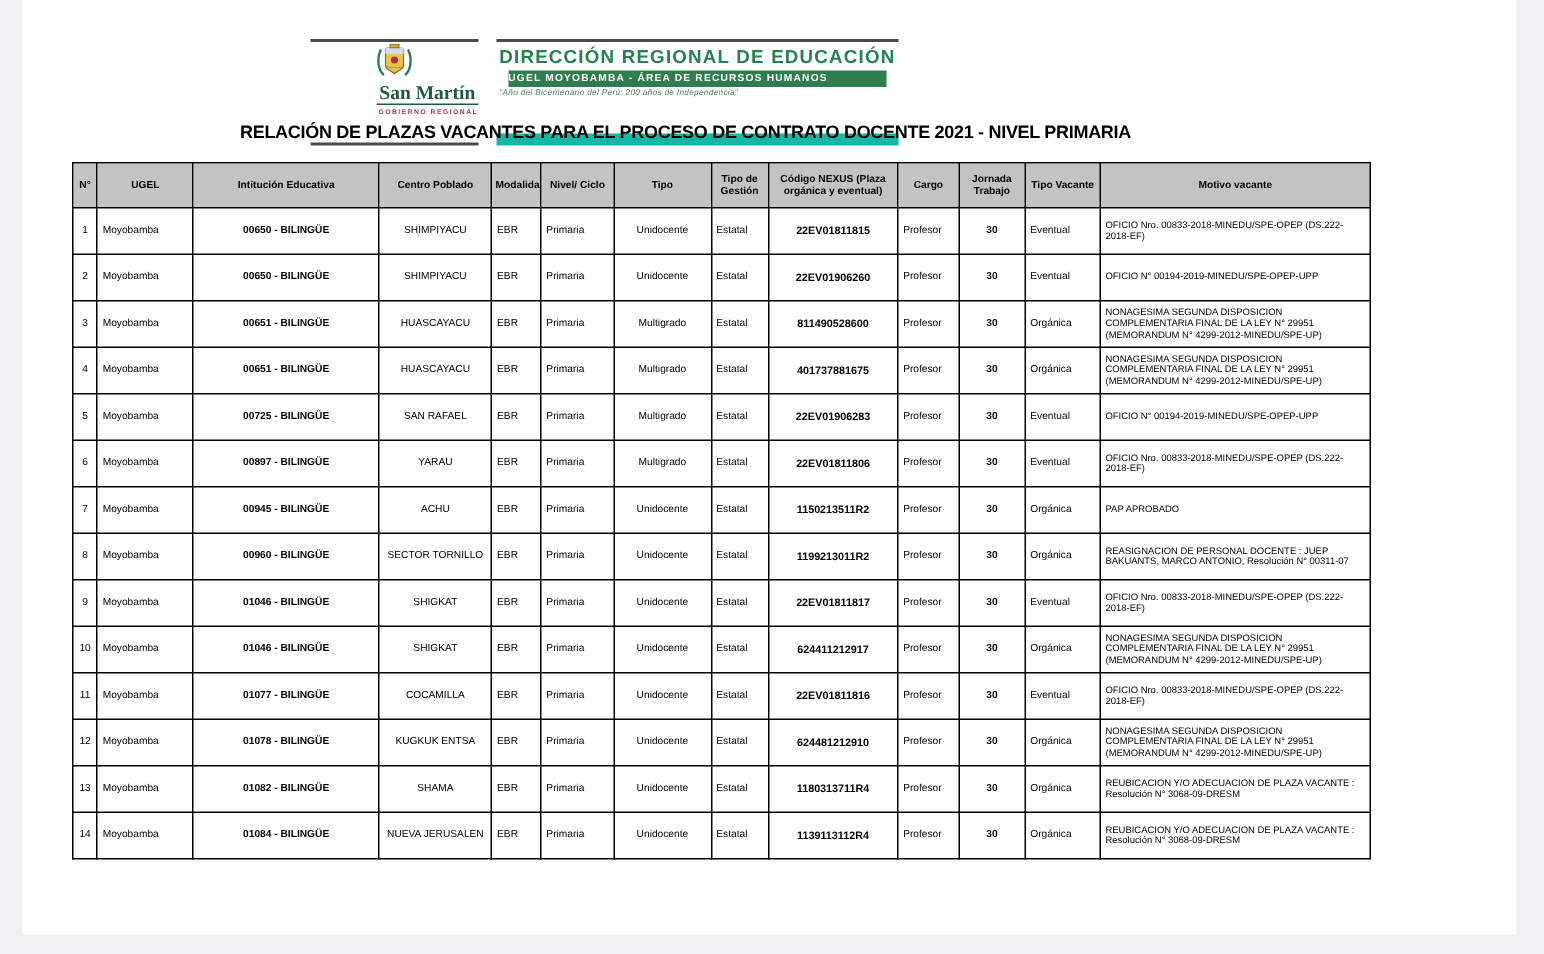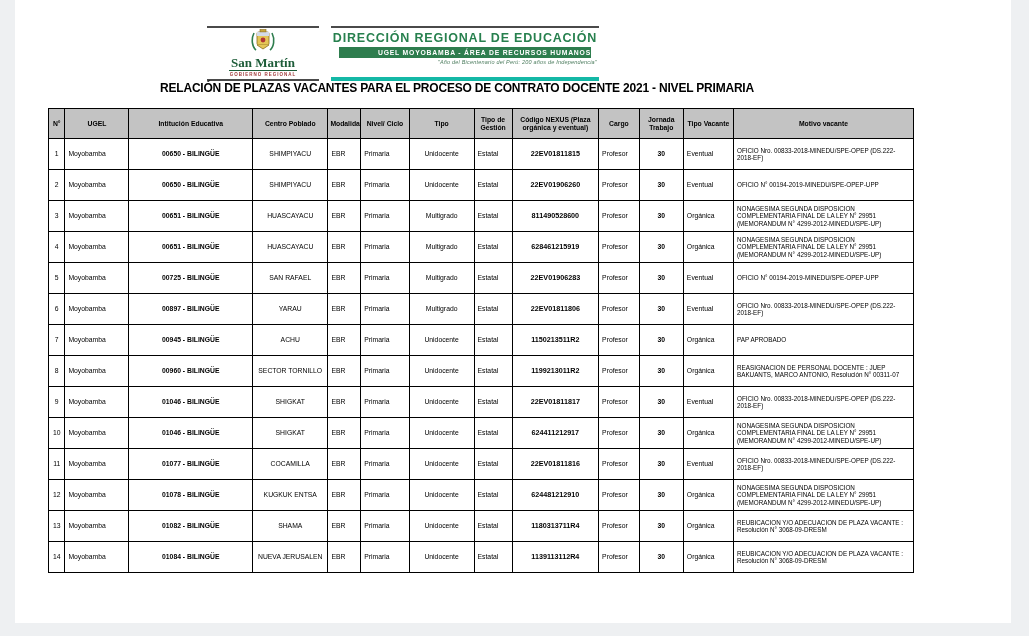--- a/index.html
+++ b/index.html
@@ -14,35 +14,35 @@
     position:absolute; left:15px; top:0; width:996px; height:623px;
     background:#ffffff;
   }
   
   .letterhead {
     position:absolute; left:192px; top:26px; width:392px;
     display:flex; gap:12px;
   }
   .logo-box {
     width:118px; border-top:2px solid #4a4a4a; border-bottom:2px solid #4a4a4a;
-    text-align:center; padding:1px 0 2px 0;
+    text-align:right; padding:1px 0 18px 0;
   }
   .crest { display:block; margin:0 auto; }
   .logo-name {
     font-family:"Liberation Serif", serif; font-weight:bold;
     font-size:13px; color:#1d5c38; line-height:14px;
     border-bottom:1px solid #1d5c38; display:inline-block; padding:0 2px;
   }
   .logo-sub {
     font-size:4.5px; font-weight:bold; color:#a23a3a; letter-spacing:1px;
     margin-top:1px;
   }
   .banner-box {
-    flex:1; border-top:2px solid #4a4a4a; border-bottom:4px solid #14b8a6;
-    text-align:right; padding:3px 2px 3px 2px;
+    flex:1; border-top:2px solid #4a4a4a; border-bottom:8px solid #14b8a6;
+    text-align:left; padding:3px 2px 3px 2px;
   }
   .banner-title {
     color:#27804e; font-weight:bold; font-size:12.5px; letter-spacing:0.8px;
     line-height:14px; white-space:nowrap;
   }
   .banner-bar {
     background:#2e7d4e; color:#ffffff; font-weight:bold; font-size:6.8px;
     letter-spacing:0.8px; padding:2px 0; margin:2px 6px 1px 6px;
   }
   .banner-motto {
@@ -195,21 +195,21 @@
   </tr>
         <tr>
     <td class="c0">4</td>
     <td class="c1">Moyobamba</td>
     <td class="c2">00651 - BILINGÜE</td>
     <td class="c3">HUASCAYACU</td>
     <td class="c4">EBR</td>
     <td class="c5">Primaria</td>
     <td class="c6">Multigrado</td>
     <td class="c7">Estatal</td>
-    <td class="c8">628461215919</td>
+    <td class="c8">401737881675</td>
     <td class="c9">Profesor</td>
     <td class="c10">30</td>
     <td class="c11">Orgánica</td>
     <td class="c12">NONAGESIMA SEGUNDA DISPOSICION COMPLEMENTARIA FINAL DE LA LEY N° 29951 (MEMORANDUM N° 4299-2012-MINEDU/SPE-UP)</td>
   </tr>
         <tr>
     <td class="c0">5</td>
     <td class="c1">Moyobamba</td>
     <td class="c2">00725 - BILINGÜE</td>
     <td class="c3">SAN RAFAEL</td>

